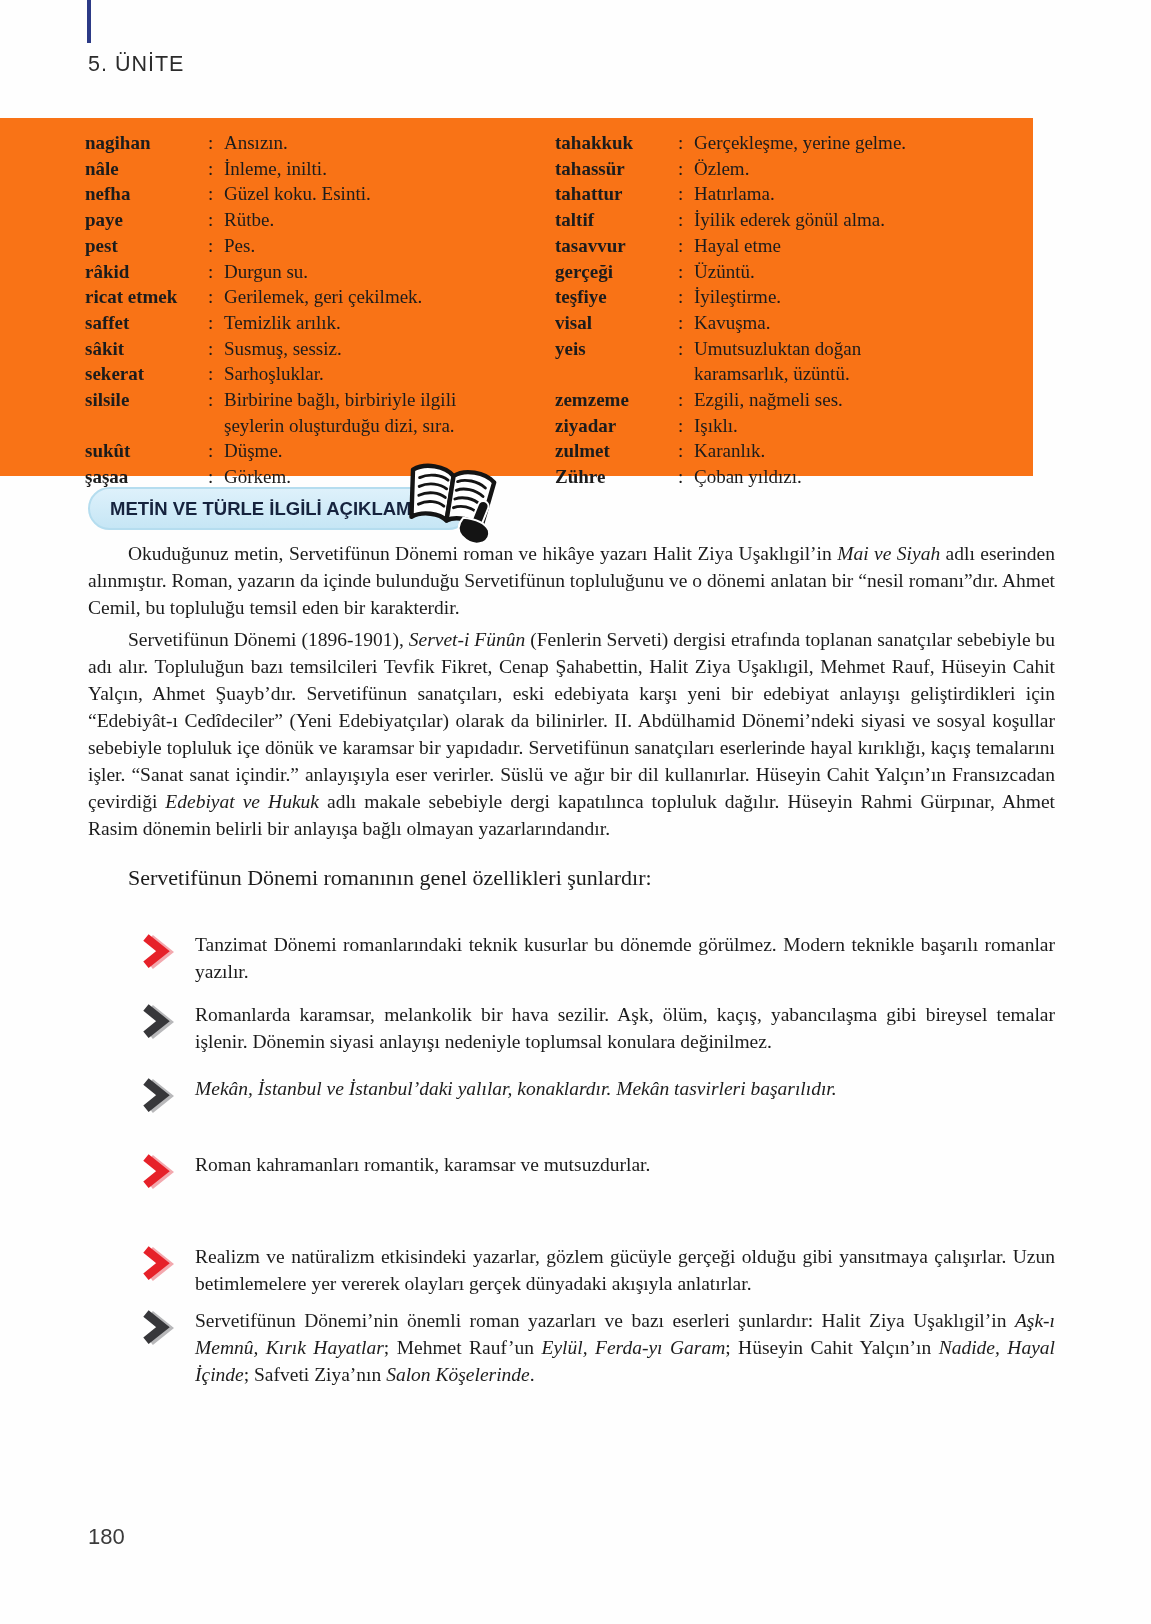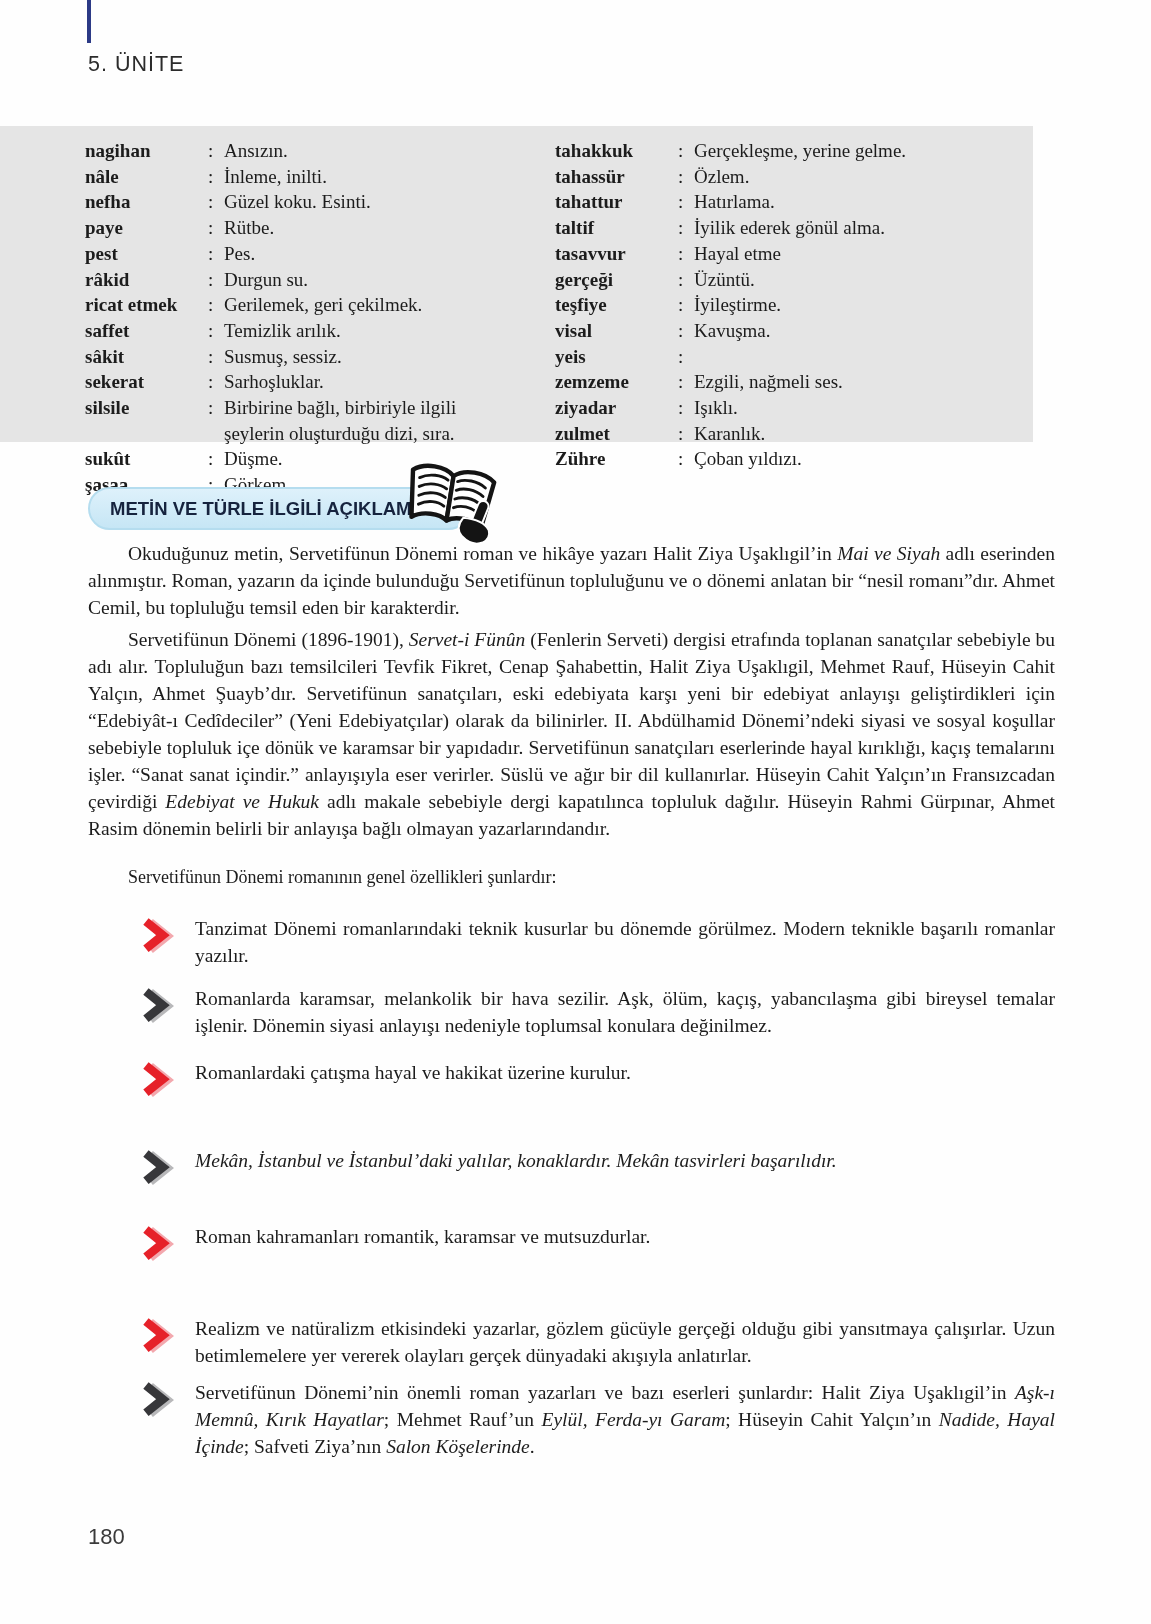--- a/index.html
+++ b/index.html
@@ -6,21 +6,21 @@
   body{width:1151px;height:1624px;overflow:hidden;
        font-family:"Liberation Serif", serif;color:#1c1c1c;}
   .page{position:relative;width:1151px;height:1624px;background:#fefefe;}
 
   
   .unit-bar{position:absolute;left:87px;top:0;width:4px;height:43px;background:#2c3a86;}
   .unit-title{position:absolute;left:88px;top:52px;
       font-family:"Liberation Sans", sans-serif;font-size:21.5px;letter-spacing:1px;color:#2b2b2b;}
 
   
-  .glossary{position:absolute;left:0;top:126px;width:1033px;height:316px;background:#e5e5e5;}
+  .glossary{position:absolute;left:0;top:118px;width:1033px;height:358px;background:#f97316;}
   .gcol{position:absolute;top:12px;font-size:19px;}
   .gcol.left{left:85px;width:390px;}
   .gcol.right{left:555px;width:440px;}
   .grow{display:flex;line-height:25.7px;}
   .gterm{font-weight:bold;flex:0 0 123px;}
   .gcolon{flex:0 0 16px;}
   .gdef{white-space:pre-line;}
 
   
   .label-row{position:absolute;left:88px;top:487px;}
@@ -29,21 +29,21 @@
         border:2px solid #b5ddef;box-sizing:border-box;
         display:flex;align-items:center;padding-left:20px;}
   .pill span{font-family:"Liberation Sans", sans-serif;font-weight:bold;
         font-size:18.5px;color:#16233e;white-space:nowrap;}
   .book-icon{position:absolute;left:312px;top:-27px;width:98px;height:90px;}
 
   
   .content{position:absolute;left:88px;top:540px;width:967px;}
   .para{margin:0 0 5px 0;font-size:19.5px;line-height:27px;text-align:justify;text-indent:40px;}
   .para.p2{margin-bottom:22px;}
-  .intro{margin:0 0 24px 0;font-size:18px;line-height:27px;text-indent:40px;}
+  .intro{margin:0 0 40px 0;font-size:22px;line-height:27px;text-indent:40px;}
   .it{font-style:italic;}
 
   
   .features{padding-left:52px;}
   .feat{display:flex;margin-bottom:36px;}
   .chev{flex:0 0 34px;width:34px;height:38px;margin-top:2px;}
   .ftext{margin-left:21px;width:872px;font-size:19.5px;line-height:27px;text-align:justify;}
 
   .page-number{position:absolute;left:88px;top:1524px;
       font-family:"Liberation Sans", sans-serif;font-size:22px;color:#3a3a3a;}
@@ -162,20 +162,22 @@
           <span class="gdef">İyileştirme.</span>
         </div>
         <div class="grow">
           <span class="gterm">visal</span>
           <span class="gcolon">:</span>
           <span class="gdef">Kavuşma.</span>
         </div>
         <div class="grow">
           <span class="gterm">yeis</span>
           <span class="gcolon">:</span>
+          <span class="gdef">Umutsuzluktan doğan
+karamsarlık, üzüntü.</span>
         </div>
         <div class="grow">
           <span class="gterm">zemzeme</span>
           <span class="gcolon">:</span>
           <span class="gdef">Ezgili, nağmeli ses.</span>
         </div>
         <div class="grow">
           <span class="gterm">ziyadar</span>
           <span class="gcolon">:</span>
           <span class="gdef">Işıklı.</span>
@@ -231,53 +233,46 @@
    </svg>
           <div class="ftext"><span>Tanzimat Dönemi romanlarındaki teknik kusurlar bu dönemde görülmez. Modern teknikle başarılı romanlar yazılır.</span></div>
         </div>
         <div class="feat" style="margin-bottom: 20px;">
           <svg class="chev" viewBox="0 0 40 44" aria-hidden="true">
      <path d="M12 6 L32 22 L12 38" fill="none" stroke="#b8b8ba" stroke-width="10" stroke-linejoin="miter"></path>
      <path d="M7 5 L27 21 L7 37" fill="none" stroke="#37373a" stroke-width="10" stroke-linejoin="miter"></path>
    </svg>
           <div class="ftext"><span>Romanlarda karamsar, melankolik bir hava sezilir. Aşk, ölüm, kaçış, yabancılaşma gibi bireysel temalar işlenir. Dönemin siyasi anlayışı nedeniyle toplumsal konulara değinilmez.</span></div>
         </div>
-        <div class="feat" style="margin-bottom: 48px;">
+        <div class="feat" style="margin-bottom: 36px; font-style: italic;">
+          <svg class="chev" viewBox="0 0 40 44" aria-hidden="true">
+     <path d="M12 6 L32 22 L12 38" fill="none" stroke="#b8b8ba" stroke-width="10" stroke-linejoin="miter"></path>
+     <path d="M7 5 L27 21 L7 37" fill="none" stroke="#37373a" stroke-width="10" stroke-linejoin="miter"></path>
+   </svg>
+          <div class="ftext"><span>Mekân, İstanbul ve İstanbul’daki yalılar, konaklardır. Mekân tasvirleri başarılıdır.</span></div>
+        </div>
+        <div class="feat" style="margin-bottom: 52px;">
           <svg class="chev" viewBox="0 0 40 44" aria-hidden="true">
      <path d="M12 6 L32 22 L12 38" fill="none" stroke="#f3a8ae" stroke-width="10" stroke-linejoin="miter"></path>
      <path d="M7 5 L27 21 L7 37" fill="none" stroke="#e62129" stroke-width="10" stroke-linejoin="miter"></path>
    </svg>
-          <div class="ftext"><span>Romanlardaki çatışma hayal ve hakikat üzerine kurulur.</span></div>
-        </div>
-        <div class="feat" style="margin-bottom: 36px; font-style: italic;">
+          <div class="ftext"><span>Roman kahramanları romantik, karamsar ve mutsuzdurlar.</span></div>
+        </div>
+        <div class="feat" style="margin-bottom: 10px;">
+          <svg class="chev" viewBox="0 0 40 44" aria-hidden="true">
+     <path d="M12 6 L32 22 L12 38" fill="none" stroke="#f3a8ae" stroke-width="10" stroke-linejoin="miter"></path>
+     <path d="M7 5 L27 21 L7 37" fill="none" stroke="#e62129" stroke-width="10" stroke-linejoin="miter"></path>
+   </svg>
+          <div class="ftext"><span>Realizm ve natüralizm etkisindeki yazarlar, gözlem gücüyle gerçeği olduğu gibi yansıtmaya çalışırlar. Uzun betimlemelere yer vererek olayları gerçek dünyadaki akışıyla anlatırlar.</span></div>
+        </div>
+        <div class="feat" style="margin-bottom: 0px;">
           <svg class="chev" viewBox="0 0 40 44" aria-hidden="true">
      <path d="M12 6 L32 22 L12 38" fill="none" stroke="#b8b8ba" stroke-width="10" stroke-linejoin="miter"></path>
      <path d="M7 5 L27 21 L7 37" fill="none" stroke="#37373a" stroke-width="10" stroke-linejoin="miter"></path>
    </svg>
-          <div class="ftext"><span>Mekân, İstanbul ve İstanbul’daki yalılar, konaklardır. Mekân tasvirleri başarılıdır.</span></div>
-        </div>
-        <div class="feat" style="margin-bottom: 52px;">
-          <svg class="chev" viewBox="0 0 40 44" aria-hidden="true">
-     <path d="M12 6 L32 22 L12 38" fill="none" stroke="#f3a8ae" stroke-width="10" stroke-linejoin="miter"></path>
-     <path d="M7 5 L27 21 L7 37" fill="none" stroke="#e62129" stroke-width="10" stroke-linejoin="miter"></path>
-   </svg>
-          <div class="ftext"><span>Roman kahramanları romantik, karamsar ve mutsuzdurlar.</span></div>
-        </div>
-        <div class="feat" style="margin-bottom: 10px;">
-          <svg class="chev" viewBox="0 0 40 44" aria-hidden="true">
-     <path d="M12 6 L32 22 L12 38" fill="none" stroke="#f3a8ae" stroke-width="10" stroke-linejoin="miter"></path>
-     <path d="M7 5 L27 21 L7 37" fill="none" stroke="#e62129" stroke-width="10" stroke-linejoin="miter"></path>
-   </svg>
-          <div class="ftext"><span>Realizm ve natüralizm etkisindeki yazarlar, gözlem gücüyle gerçeği olduğu gibi yansıtmaya çalışırlar. Uzun betimlemelere yer vererek olayları gerçek dünyadaki akışıyla anlatırlar.</span></div>
-        </div>
-        <div class="feat" style="margin-bottom: 0px;">
-          <svg class="chev" viewBox="0 0 40 44" aria-hidden="true">
-     <path d="M12 6 L32 22 L12 38" fill="none" stroke="#b8b8ba" stroke-width="10" stroke-linejoin="miter"></path>
-     <path d="M7 5 L27 21 L7 37" fill="none" stroke="#37373a" stroke-width="10" stroke-linejoin="miter"></path>
-   </svg>
           <div class="ftext"><span>Servetifünun Dönemi’nin önemli roman yazarları ve bazı eserleri şunlardır: Halit Ziya Uşaklıgil’in </span><span class="it">Aşk-ı Memnû, Kırık Hayatlar</span><span>; Mehmet Rauf’un </span><span class="it">Eylül, Ferda-yı Garam</span><span>; Hüseyin Cahit Yalçın’ın </span><span class="it">Nadide, Hayal İçinde</span><span>; Safveti Ziya’nın </span><span class="it">Salon Köşelerinde</span><span>.</span></div>
         </div>
       </div>
   </div>
 
   <div class="page-number">180</div>
 
 </div>
 
 </body></html>

